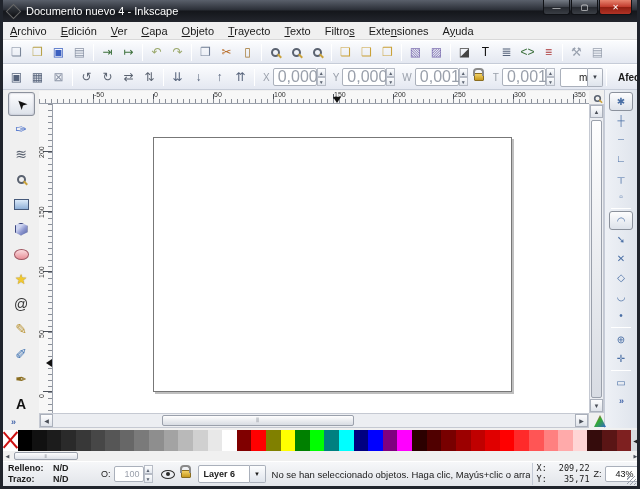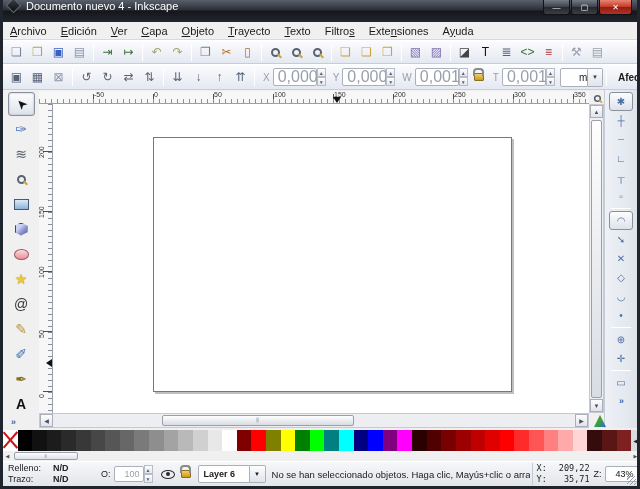--- a/index.html
+++ b/index.html
@@ -3,21 +3,21 @@
 <meta charset="utf-8">
 <style>
   html,body{margin:0;padding:0;background:#888;}
   #win{position:relative;width:640px;height:489px;font-family:"Liberation Sans",sans-serif;
        background:#f0f0f0;overflow:hidden;border-left:3px solid #20242c;border-right:3px solid #20242c;
        box-sizing:border-box;}
   *{box-sizing:border-box;}
   
   .titlebar{position:absolute;left:0;top:0;width:640px;height:22px;
     background:linear-gradient(180deg,#5a606b 0%,#2b2f37 45%,#14161b 50%,#23262d 100%);
-    color:#fff;font-size:11px;display:flex;align-items:flex-start;margin-left:-3px;}
+    color:#fff;font-size:11px;display:flex;align-items:center;margin-left:-3px;}
   .appicon{width:11px;height:11px;margin:0 7px 0 8px;background:linear-gradient(135deg,#3a3f47,#0c0d10);
     transform:rotate(45deg);border:1px solid #666;}
   .wbtns{position:absolute;right:8px;top:0;display:flex;}
   .wbtn{width:27px;height:15px;border:1px solid #101216;border-top:none;border-radius:0 0 3px 3px;
     background:linear-gradient(#747a84,#3c4048 50%,#24272d 50%,#3a3e45);color:#fff;font-size:8px;
     display:flex;align-items:center;justify-content:center;margin-left:1px;}
   .wbtn.close{width:33px;background:linear-gradient(#e8846f,#c0392b 50%,#8f1d10 50%,#b03326);}
   
   .menubar{position:absolute;left:0;top:22px;width:634px;height:18px;background:#f0f0f0;
     border-bottom:1px solid #d9d9d9;display:flex;align-items:center;font-size:11px;color:#1a1a1a;}
@@ -117,21 +117,21 @@
     font-size:6px;display:flex;align-items:center;justify-content:center;}
   .palscroll{position:absolute;left:0;top:452px;width:637px;height:8px;background:#f0f0f0;}
   .psarrow{position:absolute;top:0;width:9px;height:8px;font-size:5px;color:#4a4f58;display:flex;align-items:center;justify-content:center;}
   .psthumb{position:absolute;left:11px;top:0;width:64px;height:8px;background:linear-gradient(#fdfdfe,#dde1e8);
     border:1px solid #9aa0ab;border-radius:2px;font-size:5px;color:#8a8f98;display:flex;align-items:center;justify-content:center;letter-spacing:1px;}
   
   .statusbar{position:absolute;left:0;top:461px;width:634px;height:25px;background:linear-gradient(#f6f7f9,#e2e5ea);
     border-top:1px solid #fff;display:flex;align-items:center;font-size:9px;color:#1a1a1a;}
   .fs-block{display:flex;flex-direction:column;justify-content:center;margin-left:5px;line-height:11px;flex:none;}
   .fs-row{display:flex;width:85px;}
-  .fs-row .l{font-weight:normal;width:45px;}
+  .fs-row .l{font-weight:bold;width:45px;}
   .fs-row .v{font-weight:bold;color:#222;}
   .op-block{display:flex;align-items:center;margin-left:8px;flex:none;}
   .op-val{width:30px;height:16px;background:#fff;border:1px solid #aab0bb;color:#9aa0ab;font-size:9px;
     display:flex;align-items:center;justify-content:flex-end;padding-right:3px;border-radius:2px;}
   .eye{position:relative;width:14px;height:9px;border:1.5px solid #2a2a2a;border-radius:50%;margin:0 4px 0 8px;flex:none;}
   .eye:after{content:"";position:absolute;left:4px;top:1.5px;width:4px;height:4px;background:#2a2a2a;border-radius:50%;}
   .layerdd{display:flex;height:18px;margin-left:5px;flex:none;}
   .layerdd .lval{width:52px;background:#fff;border:1px solid #aab0bb;font-size:9px;font-weight:bold;
     display:flex;align-items:center;padding-left:5px;border-radius:2px 0 0 2px;}
   .layerdd .lbtn{width:16px;background:linear-gradient(#fcfdfe,#dfe4ec);border:1px solid #aab0bb;border-left:none;

